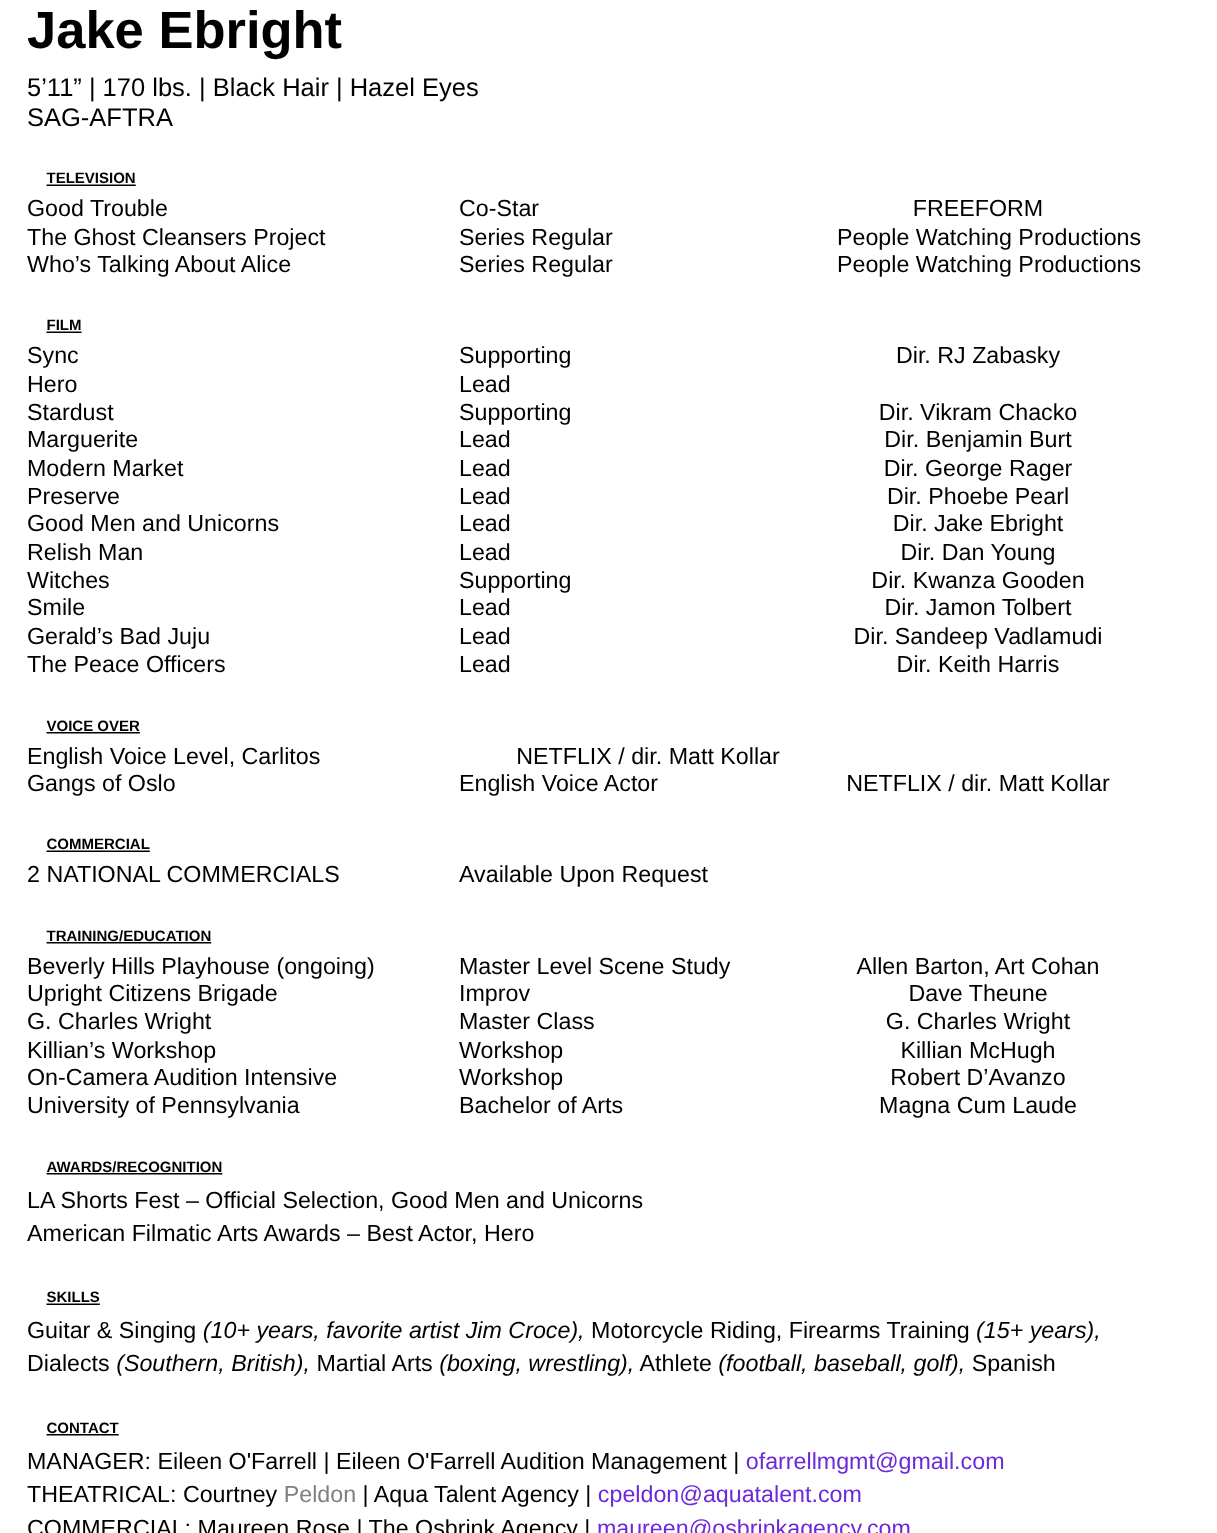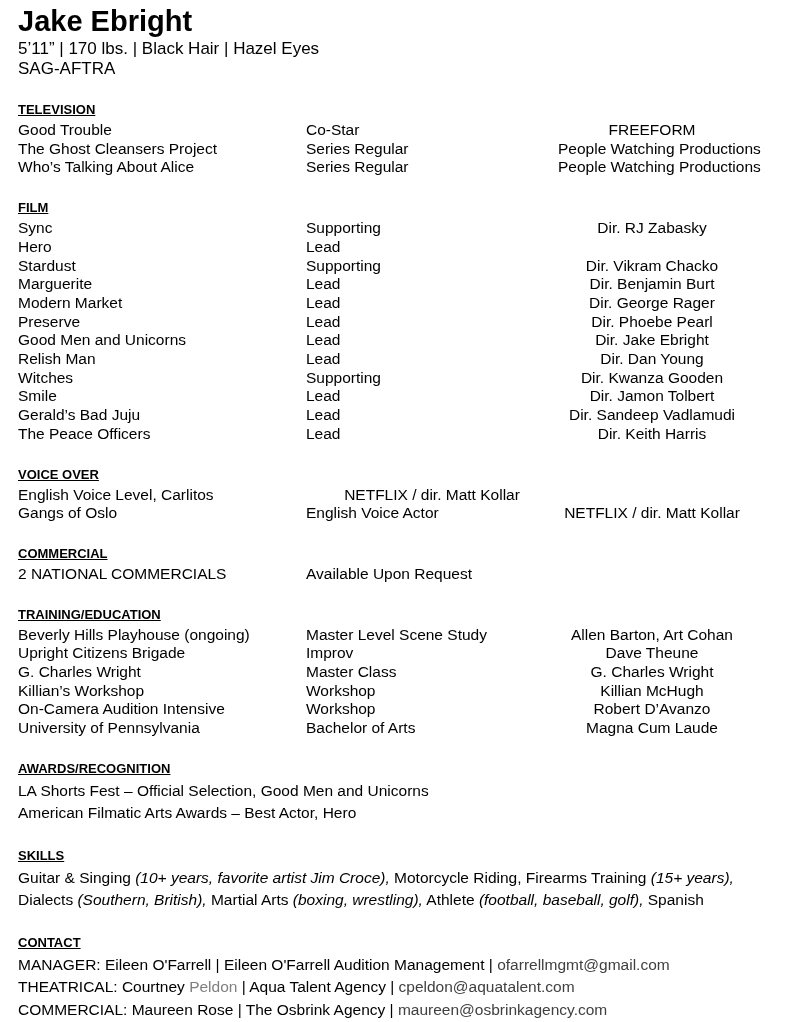--- a/index.html
+++ b/index.html
@@ -6,46 +6,47 @@
   html, body { background: #ffffff; }
   body {
     width: 811px; height: 1022px; overflow: hidden;
     color: #000000;
     font-family: "Liberation Sans", sans-serif;
     font-size: 15.5px;
   }
   .page { padding: 5px 18px 0 18px; width: 811px; }
 
   h1.name {
-    font-size: 29px; font-weight: bold; line-height: 32px;
-    margin: 0 0 2px 0; letter-spacing: 0;
+    font-size: 35px; font-weight: bold; line-height: 32px;
+    margin: 0 0 12px 0; letter-spacing: 0;
   }
   .stats, .union { font-size: 17px; line-height: 20px; white-space: nowrap; }
 
   .section { margin-top: 21px; }
   .sec-heading {
     font-weight: bold; text-decoration: underline;
-    font-size: 13px; line-height: 19px; margin-bottom: 2px;
+    font-size: 10px; line-height: 19px; margin-bottom: 2px;
     white-space: nowrap;
+    margin-left: 13px;
   }
 
   .cols { width: 728px; }
   .row {
     display: grid;
     grid-template-columns: 288px 252px 188px;
     line-height: 18.7px;
   }
   .row .c1, .row .c2, .row .c3 { white-space: nowrap; overflow: visible; }
   .row .c3 { text-align: center; }
   .cols.vo3left .row .c3 { text-align: center; }
 
   .para { line-height: 22.5px; white-space: nowrap; }
   .italic { font-style: italic; }
   .muted { color: #808080; }
-  .link { color: #404040; cursor: pointer; }
+  .link { color: #6d28d9; cursor: pointer; }
 </style>
 </head>
 <body>
 
 <div class="page">
 
   <h1 class="name">Jake Ebright</h1>
   <div class="stats">5’11” | 170 lbs. | Black Hair | Hazel Eyes</div>
   <div class="union">SAG-AFTRA</div>
 

